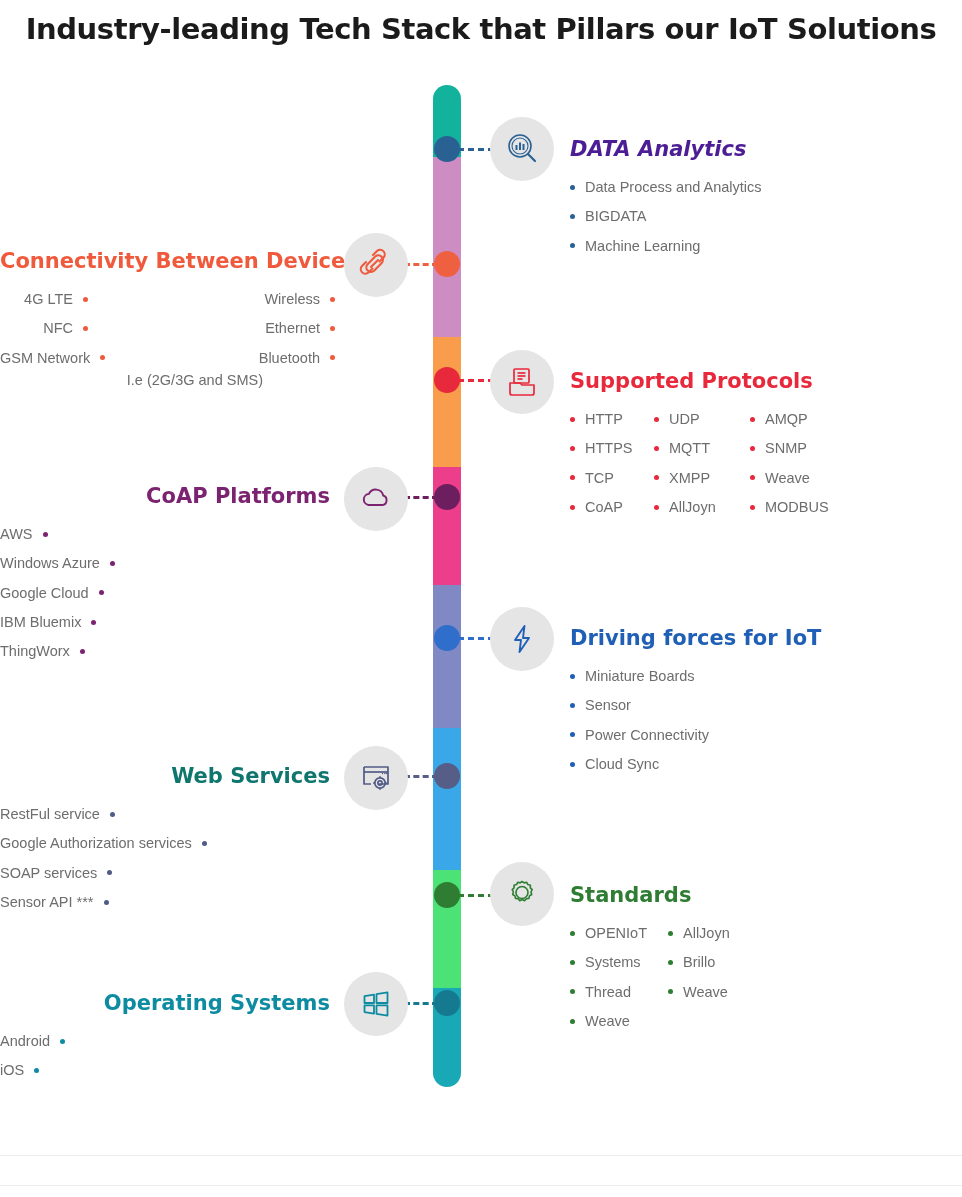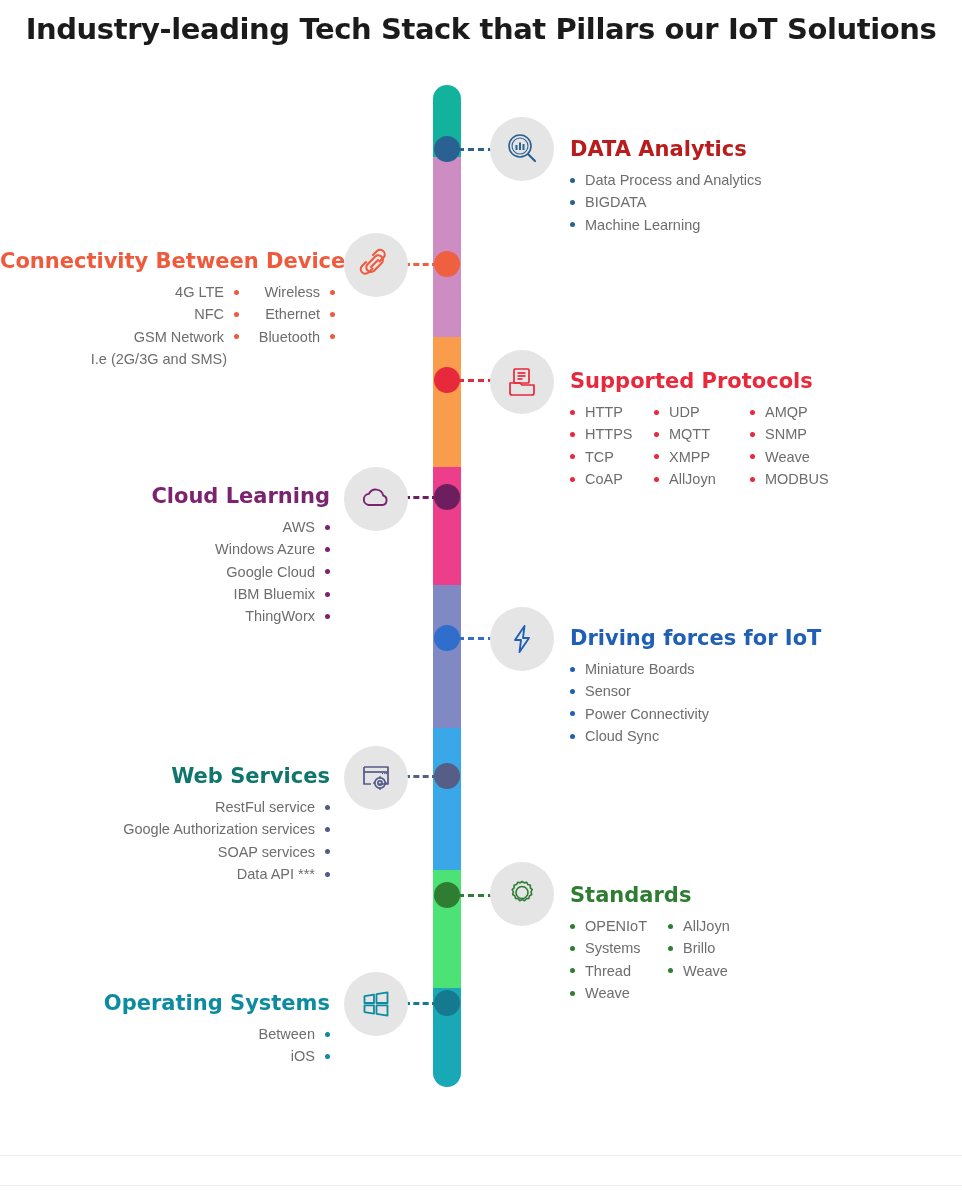--- a/index.html
+++ b/index.html
@@ -63,27 +63,28 @@
     font-family: "DejaVu Sans", sans-serif;
     font-size: 21px; font-weight: 700;
     line-height: 1.1;
     white-space: nowrap;
   }
   .block.left { text-align: right; }
   .block.right { text-align: left; }
 
   .items { margin-top: 8px; }
   .row { display: flex; }
-  .block.left .row { justify-content: flex-end; }
+  .block.left .row { justify-content: space-between; }
 
   .cell {
     display: flex; align-items: center;
     font-size: 14.5px; color: #6d6d6d;
     line-height: 22.3px; height: 22.3px;
     white-space: nowrap;
+    margin-top: 7px;
   }
   .block.left .cell { justify-content: flex-end; }
 
   .dot {
     width: 5px; height: 5px; border-radius: 50%;
     flex: 0 0 5px;
   }
   .block.right .cell .dot { margin-right: 10px; }
   .block.left  .cell .dot { margin-left: 10px; }
 
@@ -146,21 +147,21 @@
     <svg width="34" height="34" viewBox="0 0 34 34">
       <circle cx="15" cy="14" r="11" fill="none" stroke="#2a6193" stroke-width="1.6"></circle>
       <circle cx="15" cy="14" r="8" fill="none" stroke="#2a6193" stroke-width="1.1"></circle>
       <rect x="10.5" y="13" width="2" height="5" fill="#2a6193"></rect>
       <rect x="14" y="10.5" width="2" height="7.5" fill="#2a6193"></rect>
       <rect x="17.5" y="12" width="2" height="6" fill="#2a6193"></rect>
       <line x1="23" y1="22" x2="30" y2="29" stroke="#2a6193" stroke-width="2.2" stroke-linecap="round"></line>
     </svg>
   </div>
   <div class="block right" style="left:570px; top:138px; width:330px;">
-    <h3 style="color: #b91c1c;">DATA Analytics</h3>
+    <h3 style="color: #4c1d95; font-style: italic;">DATA Analytics</h3>
     <div class="items">
       <div class="row">
           <div class="cell">
             <span class="dot" style="background: rgb(42, 97, 147);"></span>
             <span>Data Process and Analytics</span>
           </div>
         </div>
       <div class="row">
           <div class="cell">
             <span class="dot" style="background: rgb(42, 97, 147);"></span>
@@ -214,21 +215,21 @@
         <div class="cell colw-2a">
             <span>GSM Network</span>
             <span class="dot" style="background: rgb(240, 90, 60);"></span>
           </div>
         <div class="cell colw-2b">
             <span>Bluetooth</span>
             <span class="dot" style="background: rgb(240, 90, 60);"></span>
           </div>
       </div>
       <div class="row" style="justify-content:flex-end;">
-        <div class="note" style="margin-right:108px;">I.e (2G/3G and SMS)</div>
+        <div class="note" style="margin-right:72px;">I.e (2G/3G and SMS)</div>
       </div>
     </div>
   </div>
 
   <div class="bubble" style="left:490px; top:350px;">
     <svg width="34" height="34" viewBox="0 0 34 34">
       <g fill="none" stroke="#e8283b" stroke-width="1.7" stroke-linejoin="round">
         <rect x="9" y="4" width="15" height="14" rx="1"></rect>
         <line x1="12.5" y1="8" x2="20.5" y2="8"></line>
         <line x1="12.5" y1="11" x2="20.5" y2="11"></line>
@@ -298,21 +299,21 @@
       </div>
     </div>
   </div>
 
   <div class="bubble" style="left:344px; top:467px;">
     <svg width="36" height="36" viewBox="0 0 36 36">
       <path d="M10.5 24 a5.6 5.6 0 0 1 0.4 -11.1 a7.6 7.6 0 0 1 14.3 1.6 a4.9 4.9 0 0 1 -0.8 9.5 Z" fill="none" stroke="#7b2271" stroke-width="1.9" stroke-linejoin="round"></path>
     </svg>
   </div>
   <div class="block left" style="left:0px; top:485px; width:330px;">
-    <h3 style="color: rgb(123, 34, 113);">Cloud Learning</h3>
+    <h3 style="color: rgb(123, 34, 113);">CoAP Platforms</h3>
     <div class="items">
       <div class="row">
           <div class="cell">
             <span>AWS</span>
             <span class="dot" style="background: rgb(123, 34, 113);"></span>
           </div>
         </div>
       <div class="row">
           <div class="cell">
             <span>Windows Azure</span>
@@ -411,21 +412,21 @@
           </div>
         </div>
       <div class="row">
           <div class="cell">
             <span>SOAP services</span>
             <span class="dot" style="background: rgb(81, 91, 135);"></span>
           </div>
         </div>
       <div class="row">
           <div class="cell">
-            <span>Data API ***</span>
+            <span>Sensor API ***</span>
             <span class="dot" style="background: rgb(81, 91, 135);"></span>
           </div>
         </div>
     </div>
   </div>
 
   <div class="bubble" style="left:490px; top:862px;">
     <svg width="34" height="34" viewBox="0 0 34 34">
       <g fill="none" stroke="#2e7d32" stroke-width="1.6" stroke-linejoin="round">
         <path d="M17 4.5
@@ -487,21 +488,21 @@
         <path d="M5.5 18.4 H15 v8.2 L5.5 25.1 Z"></path>
         <path d="M17.5 18.4 H28.5 v10.2 L17.5 26.9 Z"></path>
       </g>
     </svg>
   </div>
   <div class="block left" style="left:0px; top:992px; width:330px;">
     <h3 style="color: rgb(13, 139, 161);">Operating Systems</h3>
     <div class="items">
       <div class="row">
           <div class="cell">
-            <span>Between</span>
+            <span>Android</span>
             <span class="dot" style="background: rgb(13, 139, 161);"></span>
           </div>
         </div>
       <div class="row">
           <div class="cell">
             <span>iOS</span>
             <span class="dot" style="background: rgb(13, 139, 161);"></span>
           </div>
         </div>
     </div>

